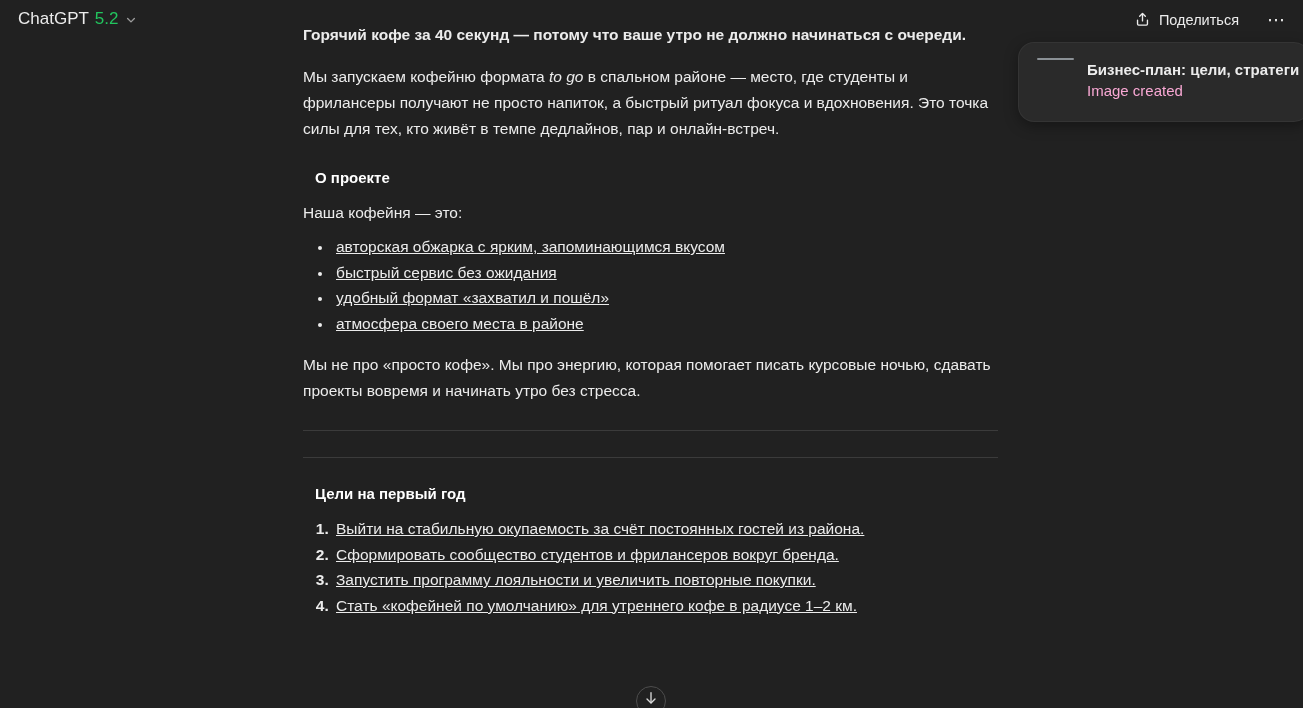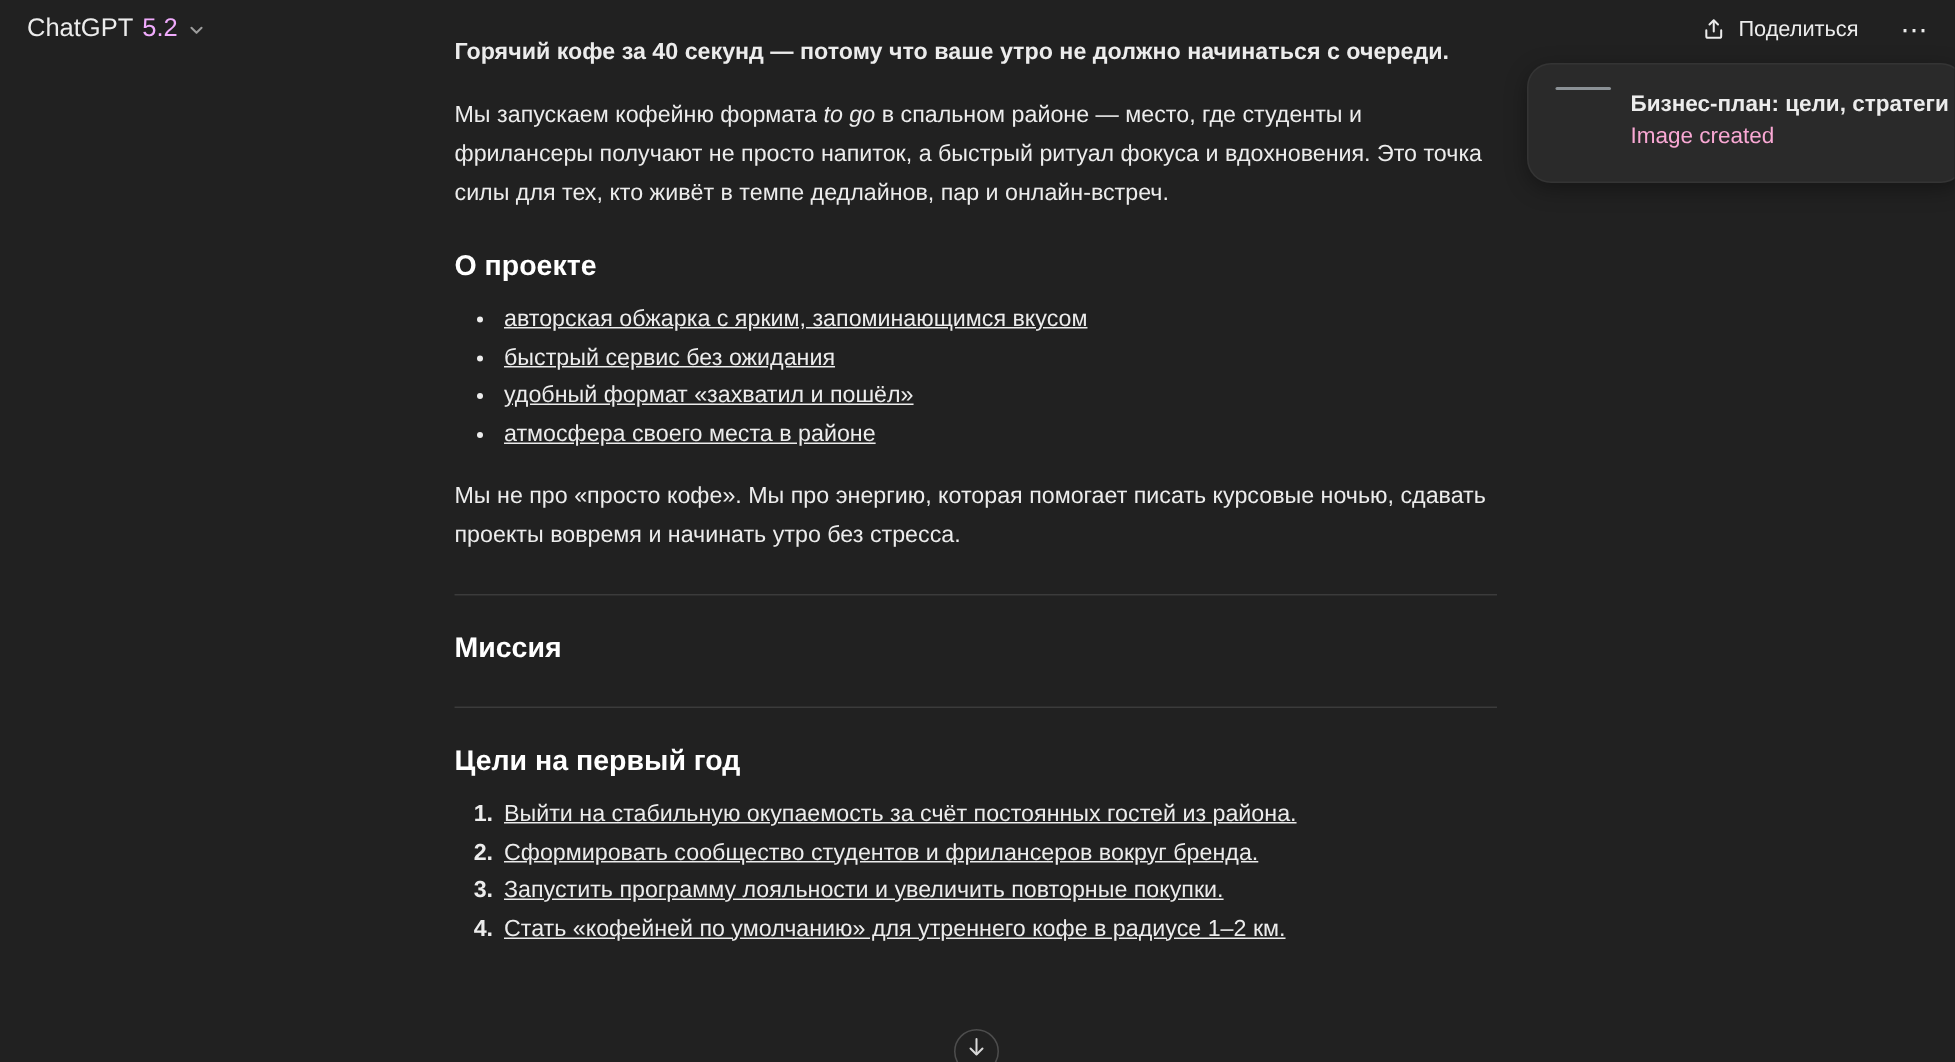--- a/index.html
+++ b/index.html
@@ -12,21 +12,21 @@
     overflow: hidden;
   }
 
   
   .topbar { position: absolute; top: 0; left: 0; right: 0; height: 36px; }
   .model-selector {
     position: absolute; top: 7px; left: 14px;
     display: flex; align-items: center; gap: 6px;
     font-size: 17px; cursor: pointer; padding: 2px 4px; border-radius: 8px;
   }
-  .model-version { color: #f0abfc; text-align: center; }
+  .model-version { color: #22c55e; text-align: center; }
   .chev { width: 12px; height: 12px; color: #9b9b9b; margin-top: 2px; }
 
   .topbar-right {
     position: absolute; top: 6px; right: 10px;
     display: flex; align-items: flex-end; gap: 14px;
   }
   .share-btn {
     display: flex; align-items: center; gap: 8px;
     font-size: 14.5px; color: #ececec; cursor: pointer;
     padding: 5px 8px; border-radius: 8px;
@@ -60,22 +60,22 @@
 
   
   .content {
     position: absolute; top: 22px; left: 303px; width: 695px;
     font-size: 15.5px; line-height: 26px; color: #ececec;
   }
   .content p { margin: 0 0 16px 0; }
   .headline { font-weight: 700; margin-bottom: 16px; }
   .em { font-style: italic; }
   h3.section-heading {
-    font-size: 19px; font-weight: 700; color: #fff;
-    margin: 24px 0 10px 0; line-height: 24px;
+    font-size: 15px; font-weight: 700; color: #fff;
+    margin: 24px 0 10px 12px; line-height: 24px;
   }
   .content ul, .content ol { margin: 8px 0 16px 0; padding-left: 30px; text-decoration: underline; }
   .content li { margin-bottom: 0; line-height: 25.5px; padding-left: 3px; }
   .content ul li::marker { color: #ececec; font-size: 13px; }
   .content ol li::marker { font-weight: 700; color: #ececec; }
   hr.section-divider {
     border: none; border-top: 1px solid #3b3b3b;
     margin: 26px 0 22px 0;
   }
   .mission-para { margin-top: 2px; }
@@ -121,31 +121,31 @@
     <div class="task-subtitle">Image created</div>
   </div>
 </div>
 
 <div class="content">
   <p class="headline">Горячий кофе за 40 секунд — потому что ваше утро не должно начинаться с очереди.</p>
 
   <p><span>Мы запускаем кофейню формата </span><span class="em">to go</span><span> в спальном районе — место, где студенты и фрилансеры получают не просто напиток, а быстрый ритуал фокуса и вдохновения. Это точка силы для тех, кто живёт в темпе дедлайнов, пар и онлайн-встреч.</span></p>
 
   <h3 class="section-heading">О проекте</h3>
+  <p style="margin-bottom:6px;">Наша кофейня — это:</p>
   <ul>
     <li>авторская обжарка с ярким, запоминающимся вкусом</li>
     <li>быстрый сервис без ожидания</li>
     <li>удобный формат «захватил и пошёл»</li>
     <li>атмосфера своего места в районе</li>
   </ul>
   <p>Мы не про «просто кофе». Мы про энергию, которая помогает писать курсовые ночью, сдавать проекты вовремя и начинать утро без стресса.</p>
 
   <hr class="section-divider">
 
-  <h3 class="section-heading">Миссия</h3>
 
   <hr class="section-divider">
 
   <h3 class="section-heading">Цели на первый год</h3>
   <ol>
     <li>Выйти на стабильную окупаемость за счёт постоянных гостей из района.</li>
     <li>Сформировать сообщество студентов и фрилансеров вокруг бренда.</li>
     <li>Запустить программу лояльности и увеличить повторные покупки.</li>
     <li>Стать «кофейней по умолчанию» для утреннего кофе в радиусе 1–2 км.</li>
   </ol>

